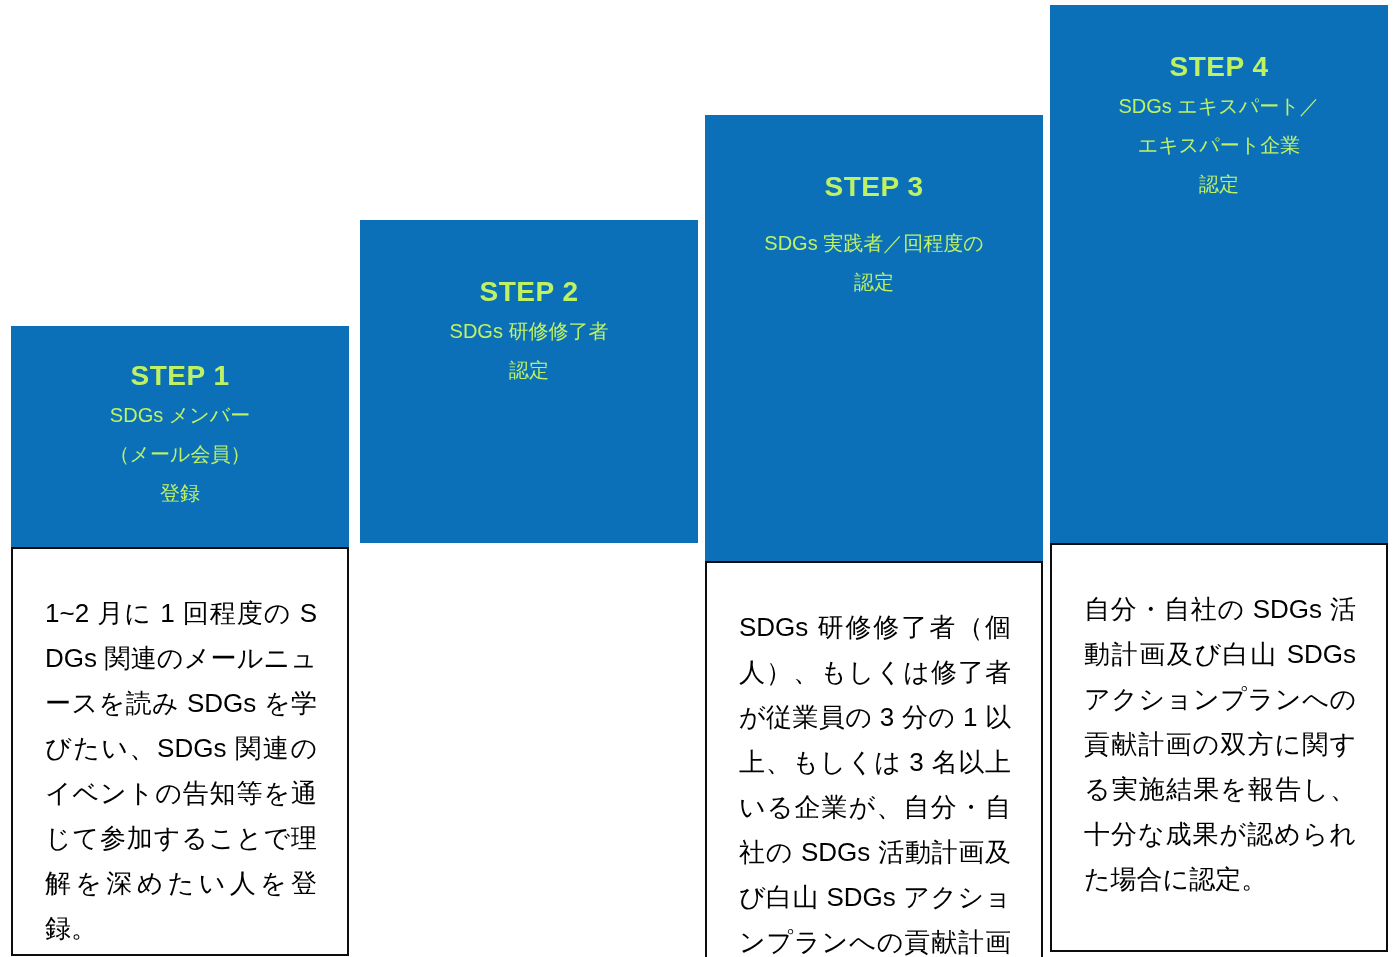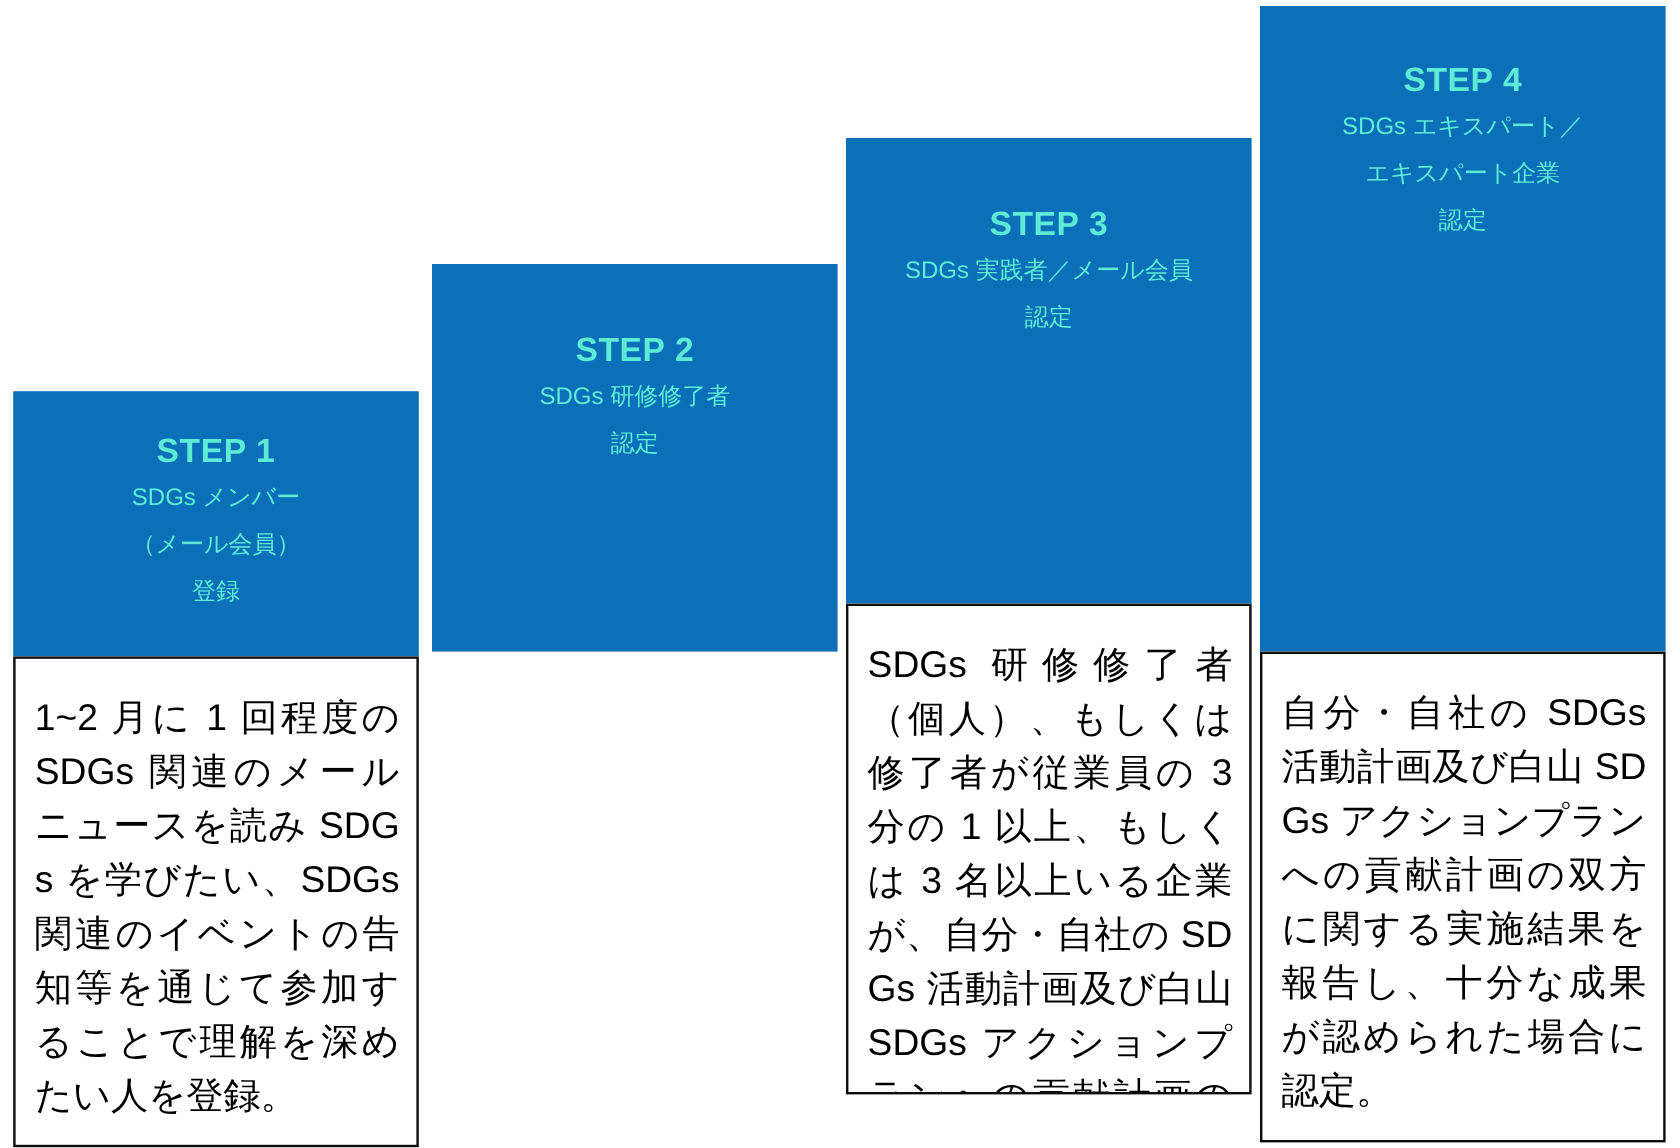--- a/index.html
+++ b/index.html
@@ -25,21 +25,21 @@
   
   .step-col {
     position: absolute;
     width: 338px;
     box-sizing: border-box;
   }
 
   
   .step-head {
     background: #0b70b8;
-    color: #5eead4;
+    color: #bef264;
     box-sizing: border-box;
     display: flex;
     flex-direction: column;
     align-items: center;
     justify-content: flex-start;
     padding: 22px 8px 10px 8px;
     text-align: center;
     overflow: hidden;
   }
   .step-label {
@@ -60,38 +60,38 @@
   .step-body {
     background: #ffffff;
     border: 2px solid #0d0d0d;
     border-top: 2px solid #0d0d0d;
     box-sizing: border-box;
     height: 409px;
     padding: 26px 14px 10px 16px;
     overflow: hidden;
   }
   .step-text {
-    font-size: 31px;
+    font-size: 26px;
     line-height: 45px;
     color: #000000;
     text-align: justify;
     text-justify: inter-character;
-    margin: 0;
+    margin: 16px;
     word-break: break-all;
   }
 
   
   #col-1 { left: 11px;   top: 326px; }
   #col-2 { left: 360px;  top: 220px; }
   #col-3 { left: 705px;  top: 115px; }
   #col-4 { left: 1050px; top: 5px;   }
 
   #col-1 .step-head { height: 221px; padding-top: 30px; }
   #col-2 .step-head { height: 323px; padding-top: 52px; }
-  #col-3 .step-head { height: 388px; padding-top: 52px; }
+  #col-3 .step-head { height: 446px; padding-top: 52px; gap: 17px; }
   #col-4 .step-head { height: 538px; padding-top: 42px; }
 </style>
 </head>
 <body>
 
 <div id="stage">
 
   <div class="step-col" id="col-1">
     <div class="step-head">
       <div class="step-label">STEP 1</div>
@@ -108,21 +108,21 @@
     <div class="step-head">
       <div class="step-label">STEP 2</div>
       <div class="step-title">SDGs 研修修了者
 認定</div>
     </div>
   </div>
 
   <div class="step-col" id="col-3">
     <div class="step-head">
       <div class="step-label">STEP 3</div>
-      <div class="step-title">SDGs 実践者／メール会員
+      <div class="step-title">SDGs 実践者／回程度の
 認定</div>
     </div>
     <div class="step-body">
       <p class="step-text">SDGs 研修修了者（個人）、もしくは修了者が従業員の 3 分の 1 以上、もしくは 3 名以上いる企業が、自分・自社の SDGs 活動計画及び白山 SDGs アクションプランへの貢献計画の双方を宣言した場合に認定。</p>
     </div>
   </div>
 
   <div class="step-col" id="col-4">
     <div class="step-head">
       <div class="step-label">STEP 4</div>

